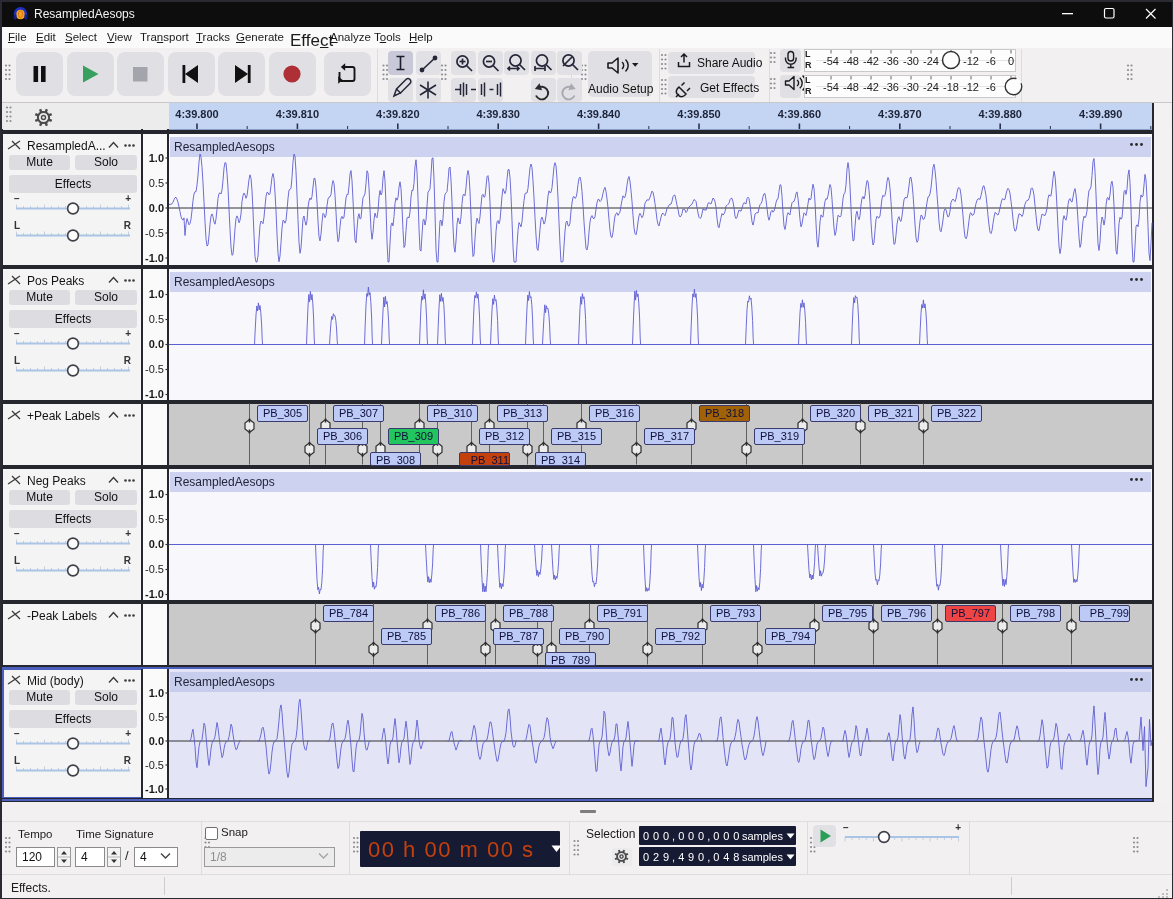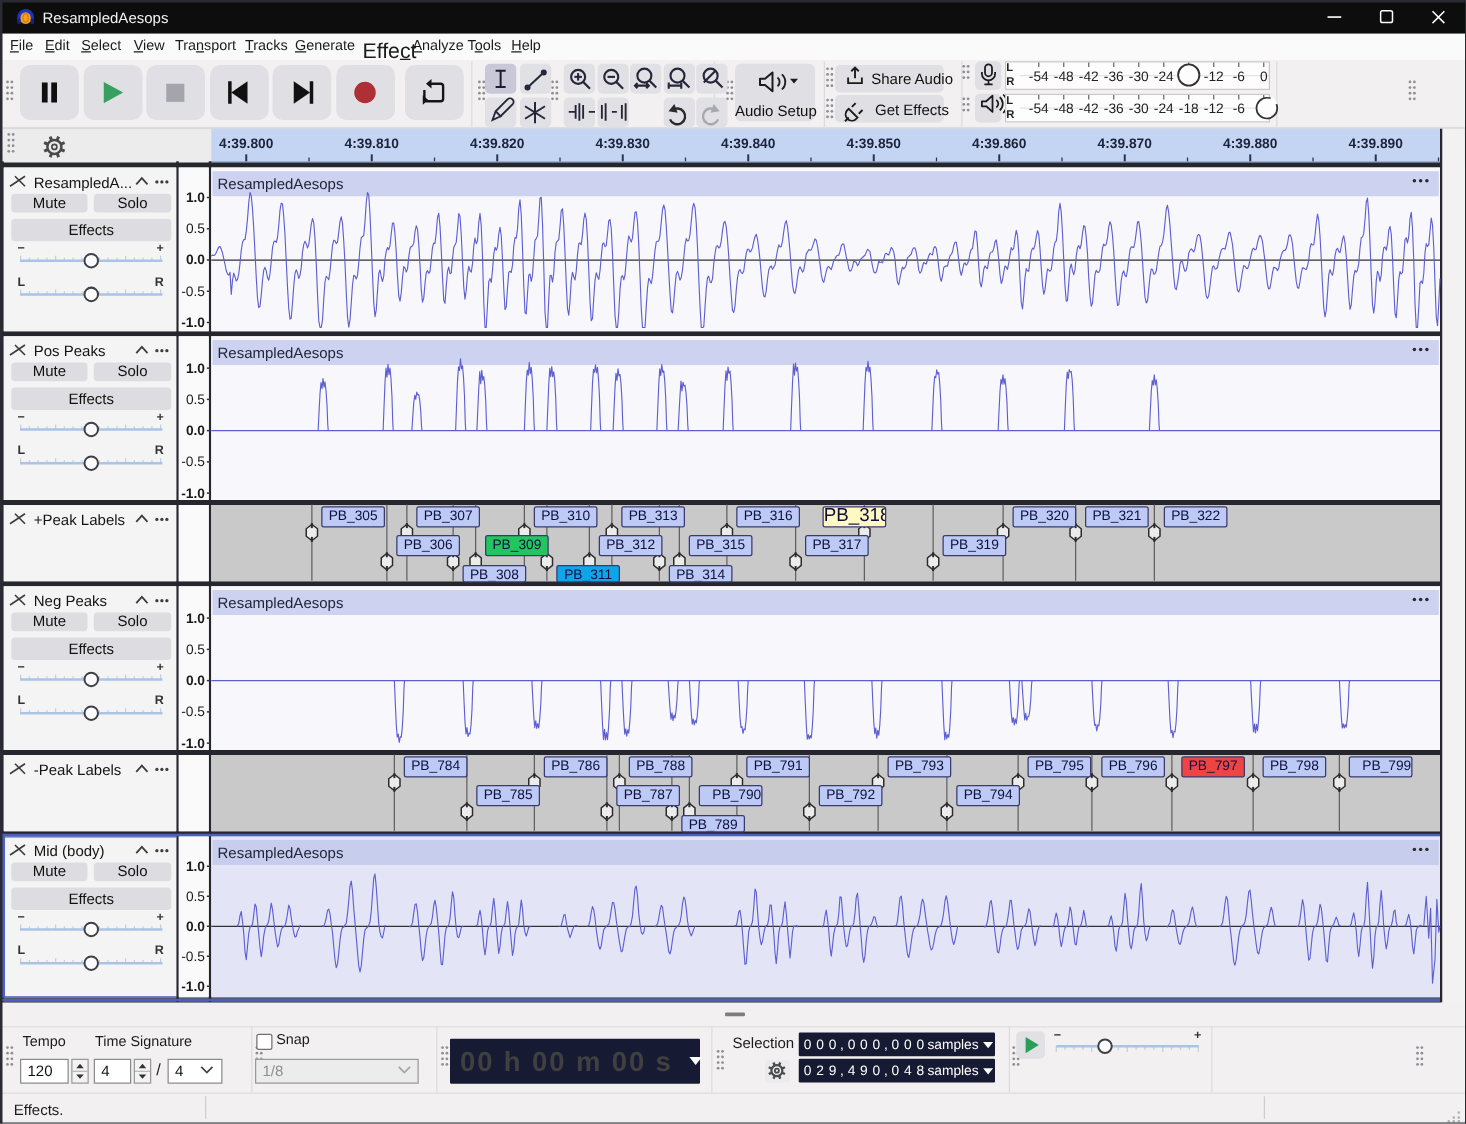--- a/index.html
+++ b/index.html
@@ -799,32 +799,32 @@
     <line x1="527.5" y1="403.5" x2="527.5" y2="464.5" stroke="#606060" stroke-width="1"></line>
     <path d="M523.0 446.3 l0 6 l4.5 3.5 l4.5 -3.5 l0 -6 l-4.5 -3.5 Z" fill="#ececec" stroke="#2c2c2c" stroke-width="1.2"></path>
     <line x1="527.5" y1="441.8" x2="527.5" y2="445.8" stroke="#2c2c2c" stroke-width="1.6"></line>
     <line x1="527.5" y1="452.8" x2="527.5" y2="456.8" stroke="#2c2c2c" stroke-width="1.6"></line>
   </svg>
 <div class="abs" style="left:257px;top:405.0px;width:51px;height:16.5px;background:#bccaf5;border:1.2px solid #3a3a6e;border-radius:2px;font-size:11px;color:#10103c;text-align:center;line-height:14.5px;overflow:hidden">PB_305</div>
 <div class="abs" style="left:333px;top:405.0px;width:51px;height:16.5px;background:#bccaf5;border:1.2px solid #3a3a6e;border-radius:2px;font-size:11px;color:#10103c;text-align:center;line-height:14.5px;overflow:hidden">PB_307</div>
 <div class="abs" style="left:427px;top:405.0px;width:51px;height:16.5px;background:#bccaf5;border:1.2px solid #3a3a6e;border-radius:2px;font-size:11px;color:#10103c;text-align:center;line-height:14.5px;overflow:hidden">PB_310</div>
 <div class="abs" style="left:497px;top:405.0px;width:51px;height:16.5px;background:#bccaf5;border:1.2px solid #3a3a6e;border-radius:2px;font-size:11px;color:#10103c;text-align:center;line-height:14.5px;overflow:hidden">PB_313</div>
 <div class="abs" style="left:589px;top:405.0px;width:51px;height:16.5px;background:#bccaf5;border:1.2px solid #3a3a6e;border-radius:2px;font-size:11px;color:#10103c;text-align:center;line-height:14.5px;overflow:hidden">PB_316</div>
-<div class="abs" style="left:658px;top:405.0px;width:51px;height:16.5px;background:#fef9c3;border:1.2px solid #3a3a6e;border-radius:2px;font-size:15px;color:#10103c;text-align:center;line-height:14.5px;overflow:hidden">PB_318</div>
+<div class="abs" style="left:699px;top:405.0px;width:51px;height:16.5px;background:#a16207;border:1.2px solid #3a3a6e;border-radius:2px;font-size:11px;color:#10103c;text-align:center;line-height:14.5px;overflow:hidden">PB_318</div>
 <div class="abs" style="left:810px;top:405.0px;width:51px;height:16.5px;background:#bccaf5;border:1.2px solid #3a3a6e;border-radius:2px;font-size:11px;color:#10103c;text-align:center;line-height:14.5px;overflow:hidden">PB_320</div>
 <div class="abs" style="left:868px;top:405.0px;width:51px;height:16.5px;background:#bccaf5;border:1.2px solid #3a3a6e;border-radius:2px;font-size:11px;color:#10103c;text-align:center;line-height:14.5px;overflow:hidden">PB_321</div>
 <div class="abs" style="left:931px;top:405.0px;width:51px;height:16.5px;background:#bccaf5;border:1.2px solid #3a3a6e;border-radius:2px;font-size:11px;color:#10103c;text-align:center;line-height:14.5px;overflow:hidden">PB_322</div>
 <div class="abs" style="left:317px;top:428.3px;width:51px;height:16.5px;background:#bccaf5;border:1.2px solid #3a3a6e;border-radius:2px;font-size:11px;color:#10103c;text-align:center;line-height:14.5px;overflow:hidden">PB_306</div>
 <div class="abs" style="left:388px;top:428.3px;width:51px;height:16.5px;background:#22c55e;border:1.2px solid #3a3a6e;border-radius:2px;font-size:11px;color:#10103c;text-align:center;line-height:14.5px;overflow:hidden">PB_309</div>
 <div class="abs" style="left:479px;top:428.3px;width:51px;height:16.5px;background:#bccaf5;border:1.2px solid #3a3a6e;border-radius:2px;font-size:11px;color:#10103c;text-align:center;line-height:14.5px;overflow:hidden">PB_312</div>
 <div class="abs" style="left:551px;top:428.3px;width:51px;height:16.5px;background:#bccaf5;border:1.2px solid #3a3a6e;border-radius:2px;font-size:11px;color:#10103c;text-align:center;line-height:14.5px;overflow:hidden">PB_315</div>
 <div class="abs" style="left:644px;top:428.3px;width:51px;height:16.5px;background:#bccaf5;border:1.2px solid #3a3a6e;border-radius:2px;font-size:11px;color:#10103c;text-align:center;line-height:14.5px;overflow:hidden">PB_317</div>
 <div class="abs" style="left:754px;top:428.3px;width:51px;height:16.5px;background:#bccaf5;border:1.2px solid #3a3a6e;border-radius:2px;font-size:11px;color:#10103c;text-align:center;line-height:14.5px;overflow:hidden">PB_319</div>
 <div class="abs" style="left:370px;top:451.6px;width:51px;height:14.399999999999977px;background:#bccaf5;border:1.2px solid #3a3a6e;border-radius:2px;font-size:11px;color:#10103c;text-align:center;line-height:14.5px;overflow:hidden">PB_308</div>
-<div class="abs" style="left:445px;top:451.6px;width:51px;height:14.399999999999977px;background:#0ea5e9;border:1.2px solid #3a3a6e;border-radius:2px;font-size:11px;color:#10103c;text-align:center;line-height:14.5px;overflow:hidden">PB_311</div>
+<div class="abs" style="left:459px;top:451.6px;width:51px;height:14.399999999999977px;background:#c2410c;border:1.2px solid #3a3a6e;border-radius:2px;font-size:11px;color:#10103c;text-align:right;line-height:14.5px;overflow:hidden">PB_311</div>
 <div class="abs" style="left:535px;top:451.6px;width:51px;height:14.399999999999977px;background:#bccaf5;border:1.2px solid #3a3a6e;border-radius:2px;font-size:11px;color:#10103c;text-align:center;line-height:14.5px;overflow:hidden">PB_314</div>
 <div class="abs" style="left:2.5px;top:603.5px;width:138px;height:61.0px;background:#f5f4f5"></div>
 <svg class="abs" style="left:0;top:603.5px" width="140" height="20" viewBox="0 0 140 20">
     <path d="M12 7 l8 8 M20 7 l-12 8" stroke="#3c3c3c" stroke-width="1.3"></path>
     <path d="M109 13.5 l4.5 -5 l4.5 5" fill="none" stroke="#3c3c3c" stroke-width="1.4"></path>
     <circle cx="125.5" cy="11.5" r="1.3" fill="#3c3c3c"></circle>
     <circle cx="129.5" cy="11.5" r="1.3" fill="#3c3c3c"></circle>
     <circle cx="133.5" cy="11.5" r="1.3" fill="#3c3c3c"></circle>
   </svg>
 <div class="lbl" style="left:27px;top:608.5px;font-size:12px;color:#141414">-Peak Labels</div>
@@ -901,21 +901,21 @@
 <div class="abs" style="left:503px;top:605.0px;width:51px;height:16.5px;background:#bccaf5;border:1.2px solid #3a3a6e;border-radius:2px;font-size:11px;color:#10103c;text-align:center;line-height:14.5px;overflow:hidden">PB_788</div>
 <div class="abs" style="left:597px;top:605.0px;width:51px;height:16.5px;background:#bccaf5;border:1.2px solid #3a3a6e;border-radius:2px;font-size:11px;color:#10103c;text-align:center;line-height:14.5px;overflow:hidden">PB_791</div>
 <div class="abs" style="left:710px;top:605.0px;width:51px;height:16.5px;background:#bccaf5;border:1.2px solid #3a3a6e;border-radius:2px;font-size:11px;color:#10103c;text-align:center;line-height:14.5px;overflow:hidden">PB_793</div>
 <div class="abs" style="left:822px;top:605.0px;width:51px;height:16.5px;background:#bccaf5;border:1.2px solid #3a3a6e;border-radius:2px;font-size:11px;color:#10103c;text-align:center;line-height:14.5px;overflow:hidden">PB_795</div>
 <div class="abs" style="left:881px;top:605.0px;width:51px;height:16.5px;background:#bccaf5;border:1.2px solid #3a3a6e;border-radius:2px;font-size:11px;color:#10103c;text-align:center;line-height:14.5px;overflow:hidden">PB_796</div>
 <div class="abs" style="left:945px;top:605.0px;width:51px;height:16.5px;background:#ef4444;border:1.2px solid #3a3a6e;border-radius:2px;font-size:11px;color:#10103c;text-align:center;line-height:14.5px;overflow:hidden">PB_797</div>
 <div class="abs" style="left:1010px;top:605.0px;width:51px;height:16.5px;background:#bccaf5;border:1.2px solid #3a3a6e;border-radius:2px;font-size:11px;color:#10103c;text-align:center;line-height:14.5px;overflow:hidden">PB_798</div>
 <div class="abs" style="left:1079px;top:605.0px;width:51px;height:16.5px;background:#bccaf5;border:1.2px solid #3a3a6e;border-radius:2px;font-size:11px;color:#10103c;text-align:right;line-height:14.5px;overflow:hidden">PB_799</div>
 <div class="abs" style="left:381px;top:628.3px;width:51px;height:16.5px;background:#bccaf5;border:1.2px solid #3a3a6e;border-radius:2px;font-size:11px;color:#10103c;text-align:center;line-height:14.5px;overflow:hidden">PB_785</div>
 <div class="abs" style="left:493px;top:628.3px;width:51px;height:16.5px;background:#bccaf5;border:1.2px solid #3a3a6e;border-radius:2px;font-size:11px;color:#10103c;text-align:center;line-height:14.5px;overflow:hidden">PB_787</div>
-<div class="abs" style="left:559px;top:628.3px;width:51px;height:16.5px;background:#bccaf5;border:1.2px solid #3a3a6e;border-radius:2px;font-size:11px;color:#10103c;text-align:right;line-height:14.5px;overflow:hidden">PB_790</div>
+<div class="abs" style="left:559px;top:628.3px;width:51px;height:16.5px;background:#bccaf5;border:1.2px solid #3a3a6e;border-radius:2px;font-size:11px;color:#10103c;text-align:center;line-height:14.5px;overflow:hidden">PB_790</div>
 <div class="abs" style="left:655px;top:628.3px;width:51px;height:16.5px;background:#bccaf5;border:1.2px solid #3a3a6e;border-radius:2px;font-size:11px;color:#10103c;text-align:center;line-height:14.5px;overflow:hidden">PB_792</div>
 <div class="abs" style="left:765px;top:628.3px;width:51px;height:16.5px;background:#bccaf5;border:1.2px solid #3a3a6e;border-radius:2px;font-size:11px;color:#10103c;text-align:center;line-height:14.5px;overflow:hidden">PB_794</div>
 <div class="abs" style="left:545px;top:651.6px;width:51px;height:14.399999999999977px;background:#bccaf5;border:1.2px solid #3a3a6e;border-radius:2px;font-size:11px;color:#10103c;text-align:center;line-height:14.5px;overflow:hidden">PB_789</div>
 <div class="abs" style="left:1153.5px;top:103px;width:17.5px;height:699px;background:#f3f1f2"></div>
 <div class="abs" style="left:1px;top:801.5px;width:1171px;height:19px;background:#f2f0f1"></div>
 <div class="abs" style="left:580px;top:810.2px;width:16px;height:2.6px;background:#7e7e7e;border-radius:1px"></div>
 <div class="abs" style="left:1px;top:820.5px;width:1171px;height:54px;background:#f2f0f1;border-top:1px solid #e0dedf;border-bottom:1px solid #dedcdd"></div>
 <div class="abs" style="left:200.5px;top:821px;width:1px;height:53px;background:#dddbdc"></div>
 <div class="abs" style="left:348.5px;top:821px;width:1px;height:53px;background:#dddbdc"></div>
 <div class="abs" style="left:569px;top:821px;width:1px;height:53px;background:#dddbdc"></div>
@@ -996,21 +996,21 @@
     <path d="M1 1.5 l4.5 4.5 l4.5 -4.5" fill="none" stroke="#444" stroke-width="1.4"></path>
   </svg>
 <div class="abs" style="left:205px;top:827px;width:13px;height:13px;background:#fff;border:1px solid #707070;border-radius:2px"></div>
 <div class="lbl" style="left:221px;top:826px;font-size:11.5px;color:#1b1b1b">Snap</div>
 <div class="abs" style="left:204px;top:846.5px;width:131px;height:20px;background:#ececec;border:1px solid #9a9a9a"></div>
 <div class="lbl" style="left:210px;top:850px;font-size:12px;color:#8e8e8e">1/8</div>
 <svg class="abs" style="left:318px;top:852px" width="12" height="8">
     <path d="M1 1.5 l4.5 4.5 l4.5 -4.5" fill="none" stroke="#a5a5a5" stroke-width="1.4"></path>
   </svg>
 <div class="abs" style="left:360px;top:831px;width:200px;height:35.5px;background:#171a33;border-radius:1px"></div>
-<div class="lbl" style="left:368px;top:837px;font-size:22px;font-weight:bold;color:#404040;letter-spacing:1.5px">00 h 00 m 00 s</div>
+<div class="lbl" style="left:368px;top:837px;font-size:22px;font-weight:normal;color:#c2410c;letter-spacing:1.5px">00 h 00 m 00 s</div>
 <svg class="abs" style="left:551px;top:844.5px" width="11" height="9">
     <path d="M0.5 0.5 h10 l-5 6.5 Z" fill="#fff"></path>
   </svg>
 <div class="lbl" style="left:586px;top:826.5px;font-size:12px;color:#1b1b1b">Selection</div>
 <div class="abs" style="left:611.5px;top:847.5px;width:20px;height:18.5px;background:#ebebed;border-radius:3px"></div>
 <svg class="abs" style="left:0;top:0" width="1173" height="899">
     <line x1="625.2" y1="858.0" x2="628.0" y2="859.2" stroke="#4a4a4a" stroke-width="1.9"></line>
     <line x1="623.1" y1="860.2" x2="624.2" y2="863.0" stroke="#4a4a4a" stroke-width="1.9"></line>
     <line x1="620.0" y1="860.2" x2="618.8" y2="863.0" stroke="#4a4a4a" stroke-width="1.9"></line>
     <line x1="617.8" y1="858.1" x2="615.0" y2="859.2" stroke="#4a4a4a" stroke-width="1.9"></line>

